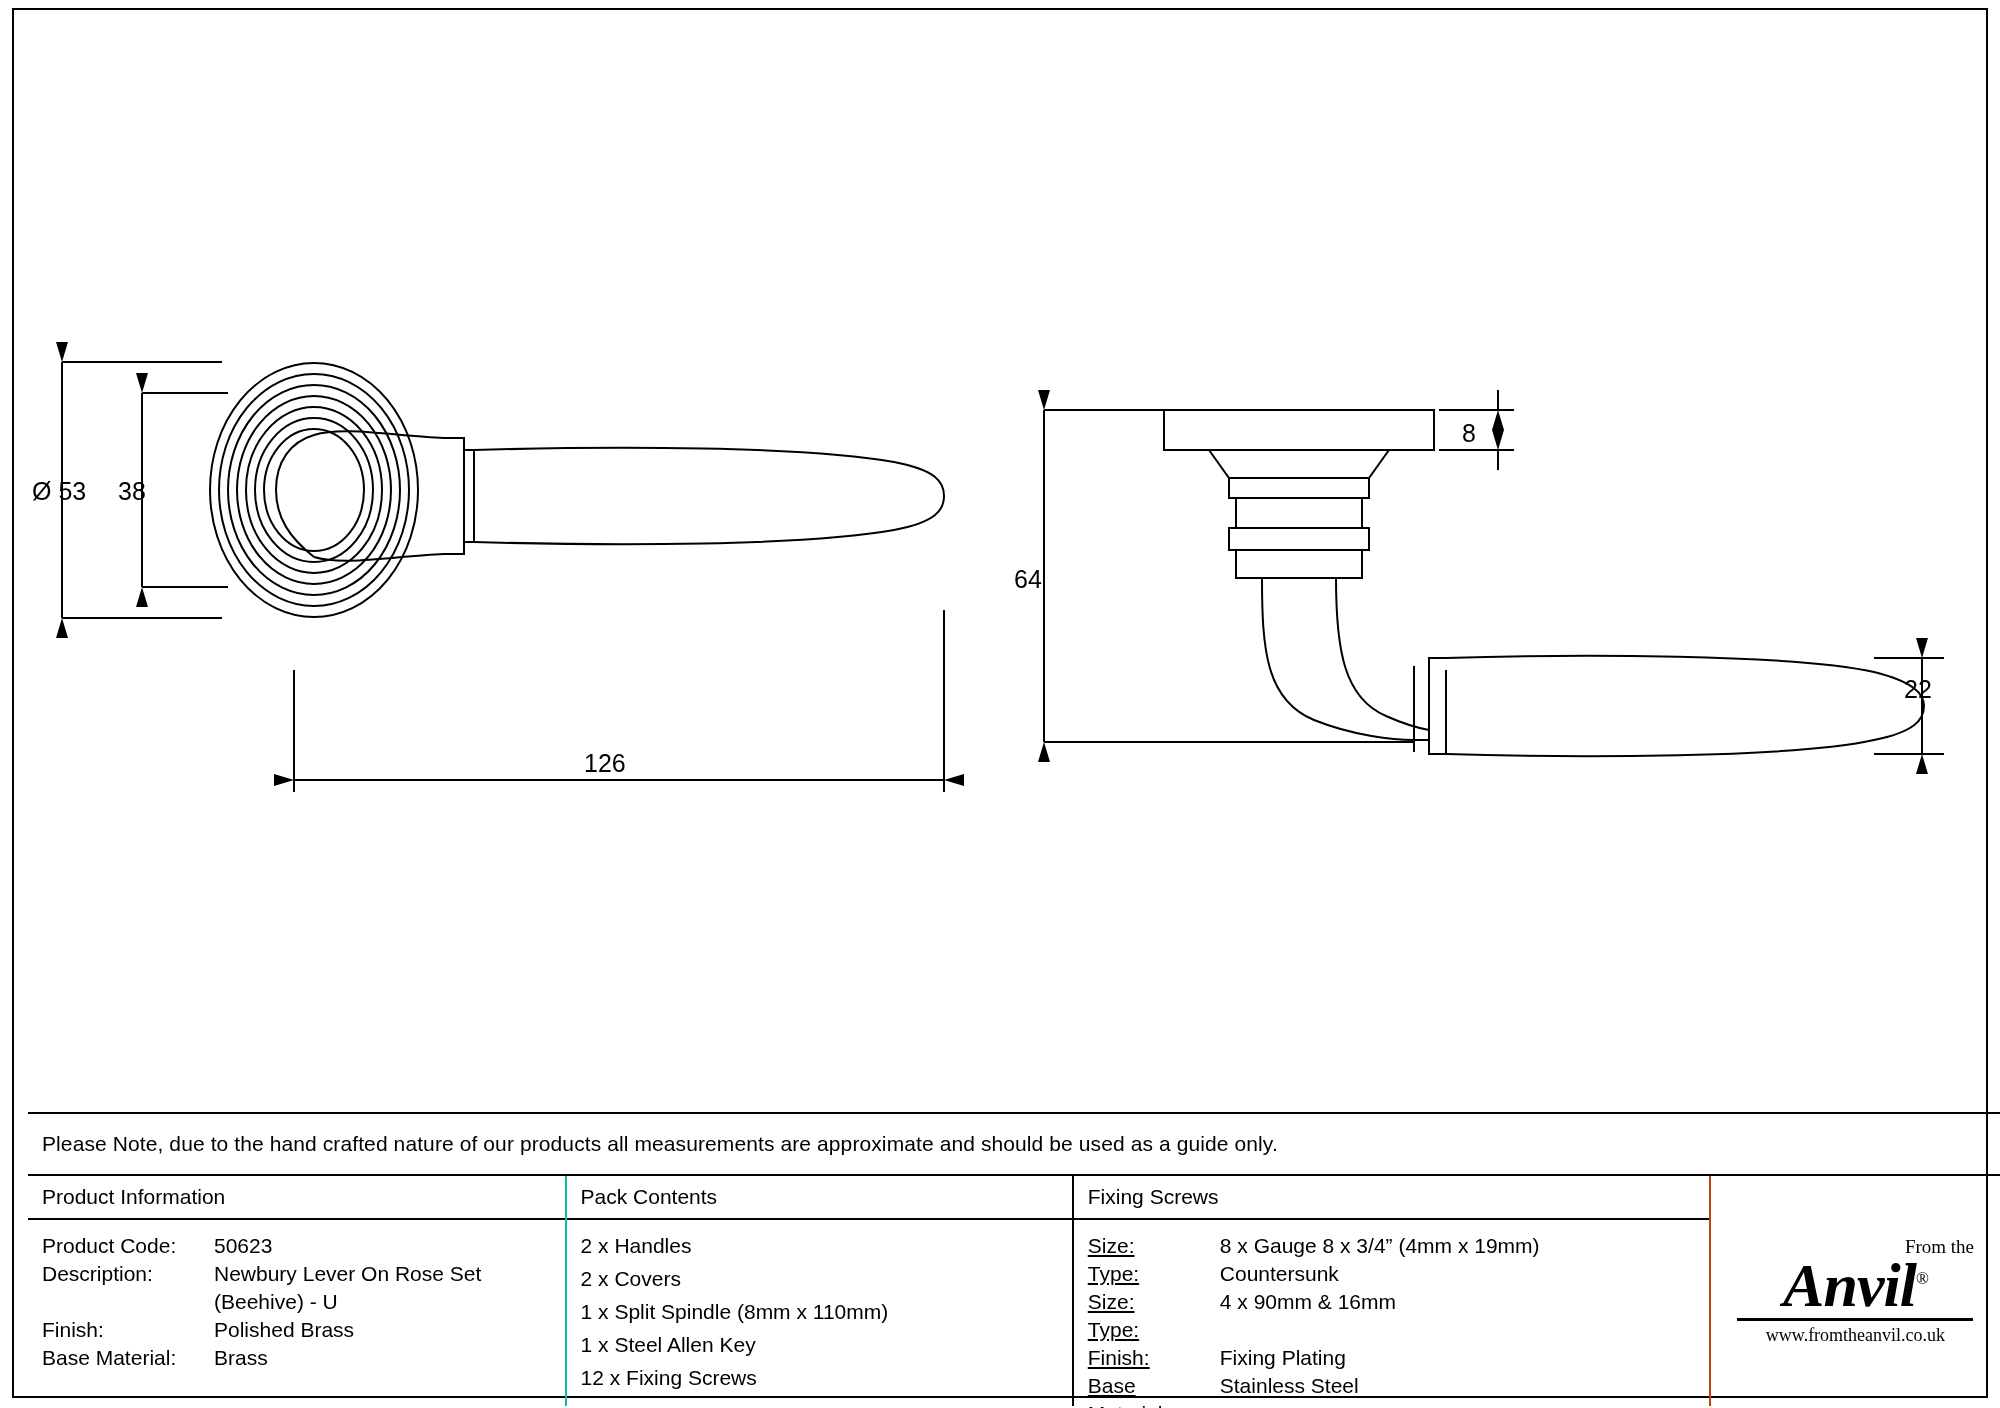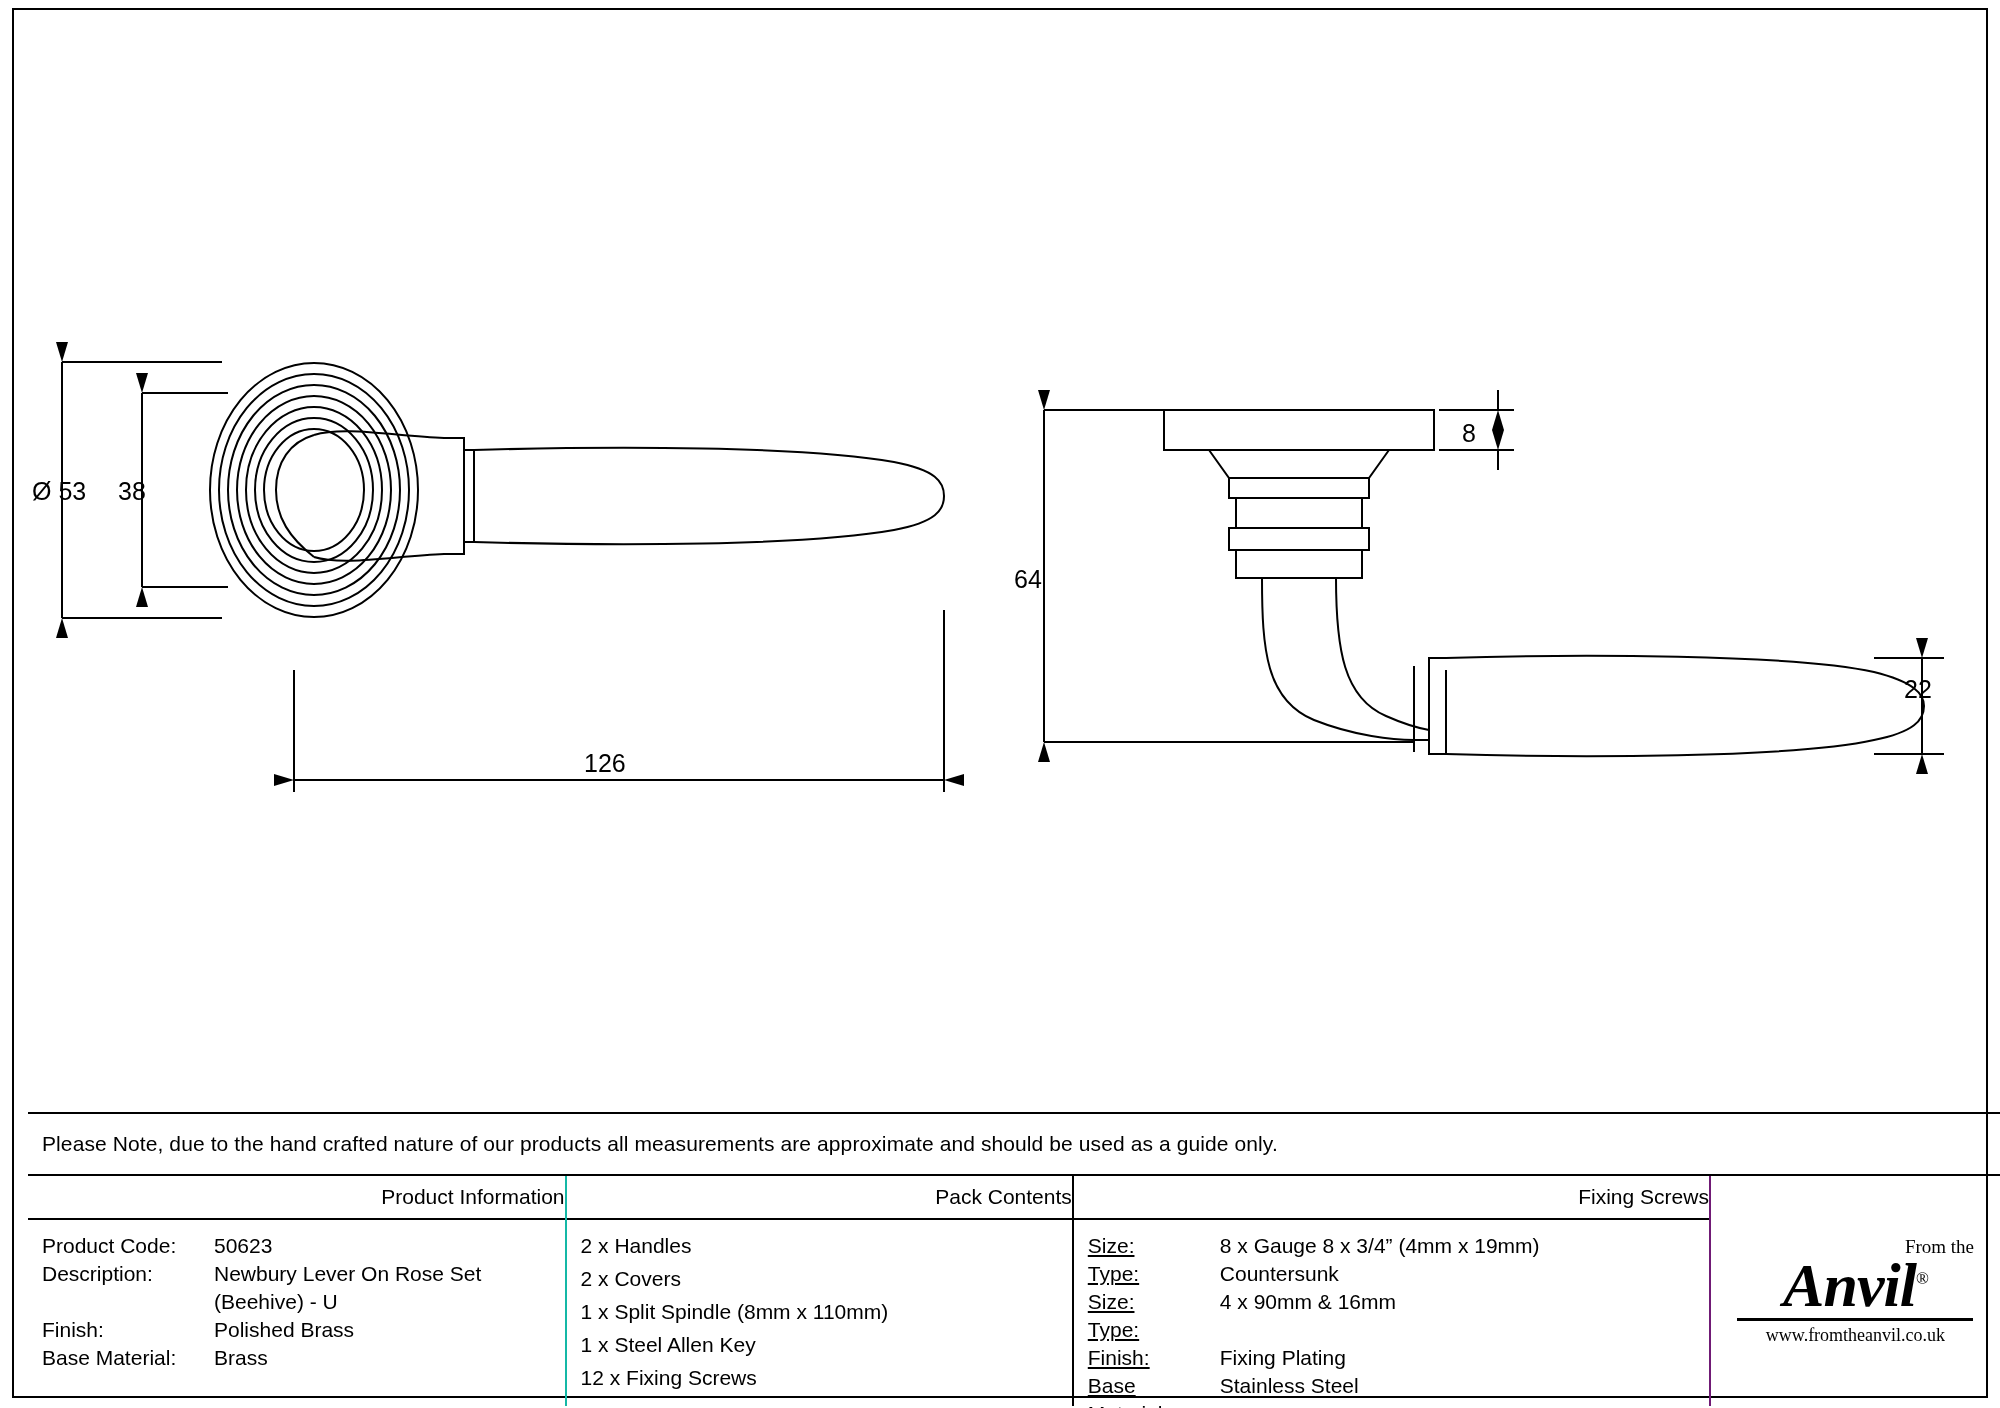--- a/index.html
+++ b/index.html
@@ -67,28 +67,27 @@
     display: flex;
   }
   .col {
     box-sizing: border-box;
     position: relative;
     height: 100%;
   }
   .col.c1 { width: 566px; }
   .col.c2 { width: 535px; border-left: 2px solid #14b8a6; }
   .col.c3 { width: 672px; border-left: 2px solid #000; }
-  .col.c4 { width: 307px; border-left: 2px solid #701a75; }
+  .col.c4 { width: 307px; border-left: 2px solid #c2410c; }
   .col-header {
     font-size: 21px;
     padding: 9px 0 9px 14px;
     border-bottom: 2px solid #000;
     height: 44px;
     box-sizing: border-box;
-    text-align: right;
   }
   .col-body {
     padding: 12px 0 0 14px;
     font-size: 21px;
     line-height: 1.33;
   }
   .kv {
     display: flex;
   }
   .kv .k { width: 172px; flex: 0 0 172px; }

